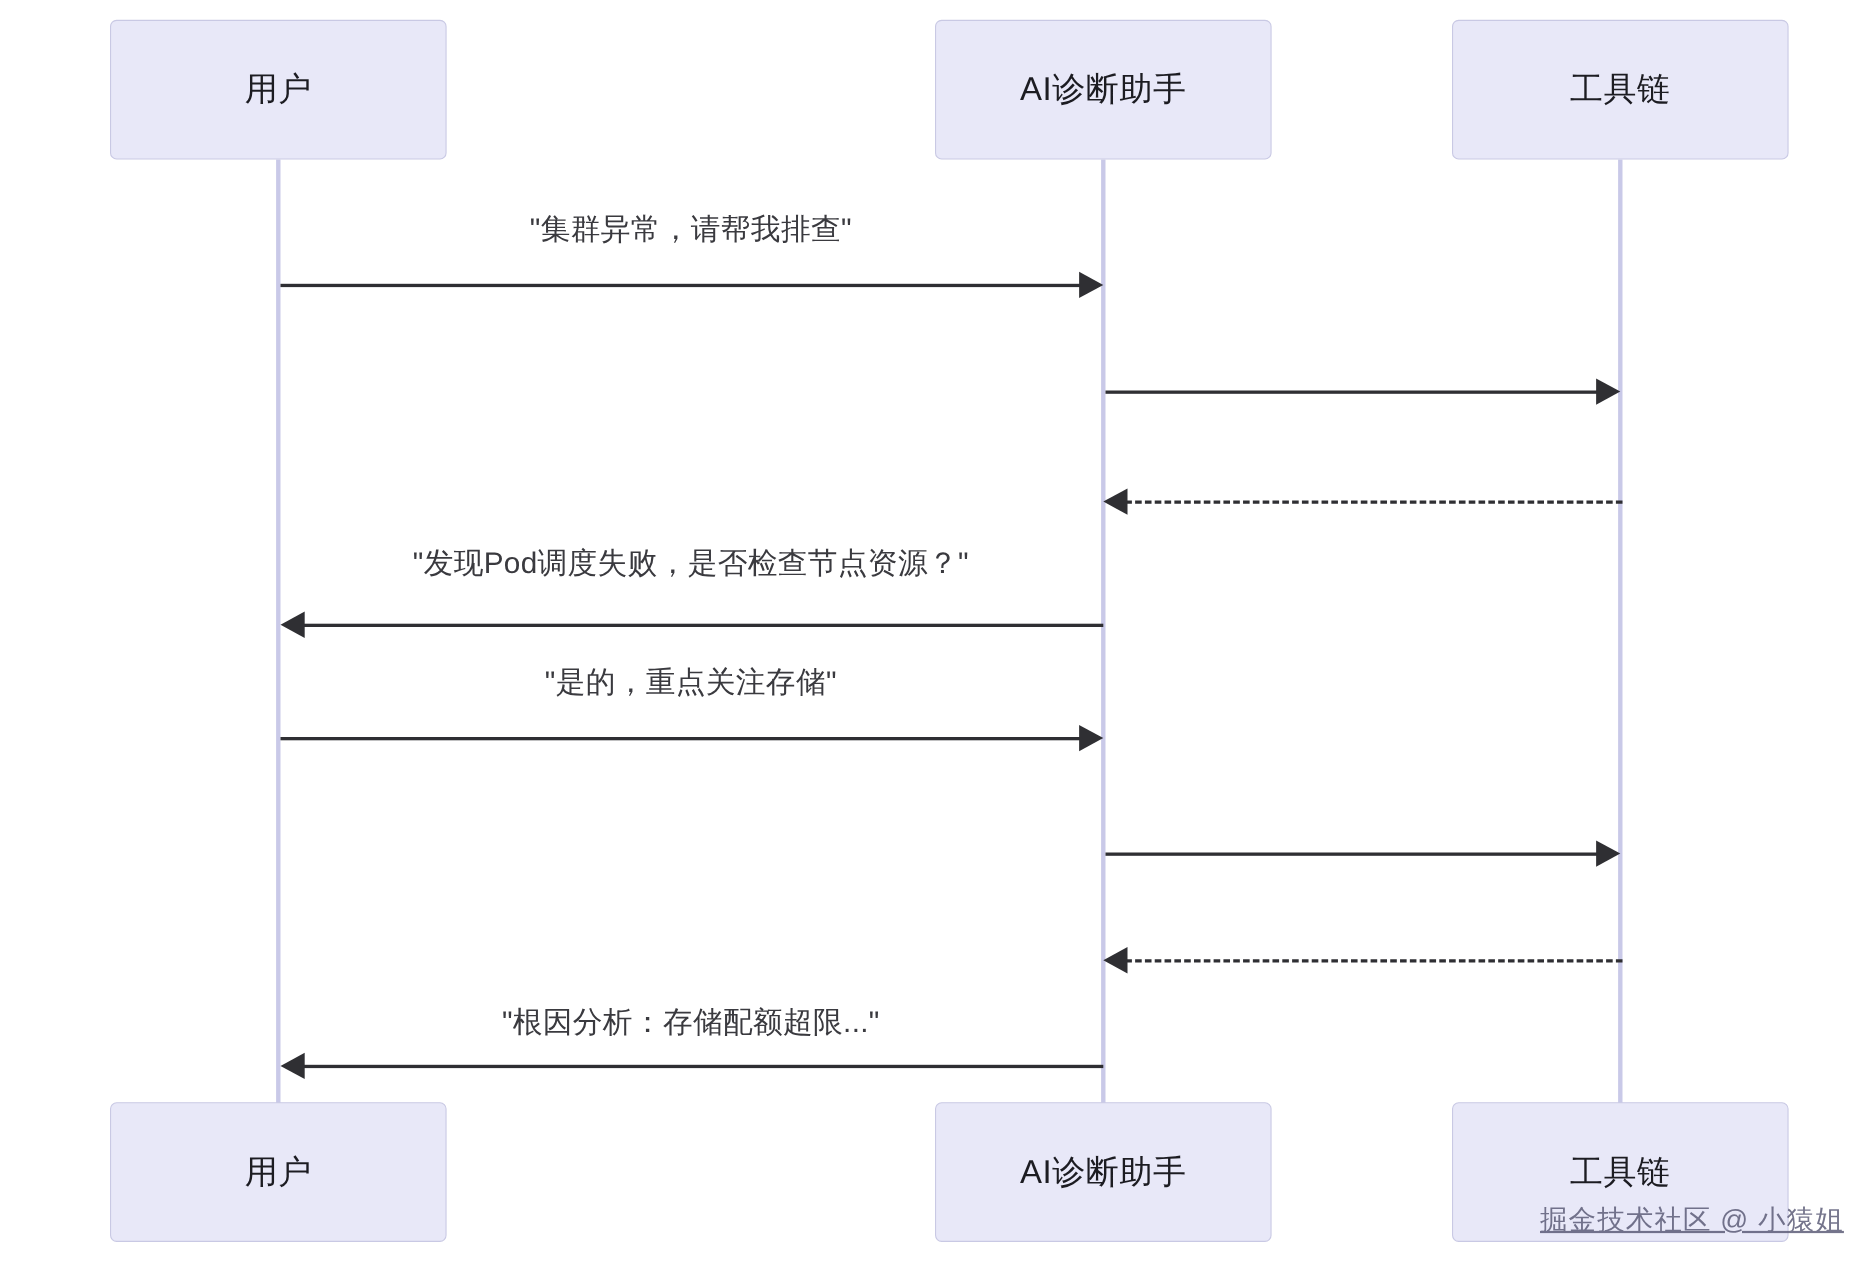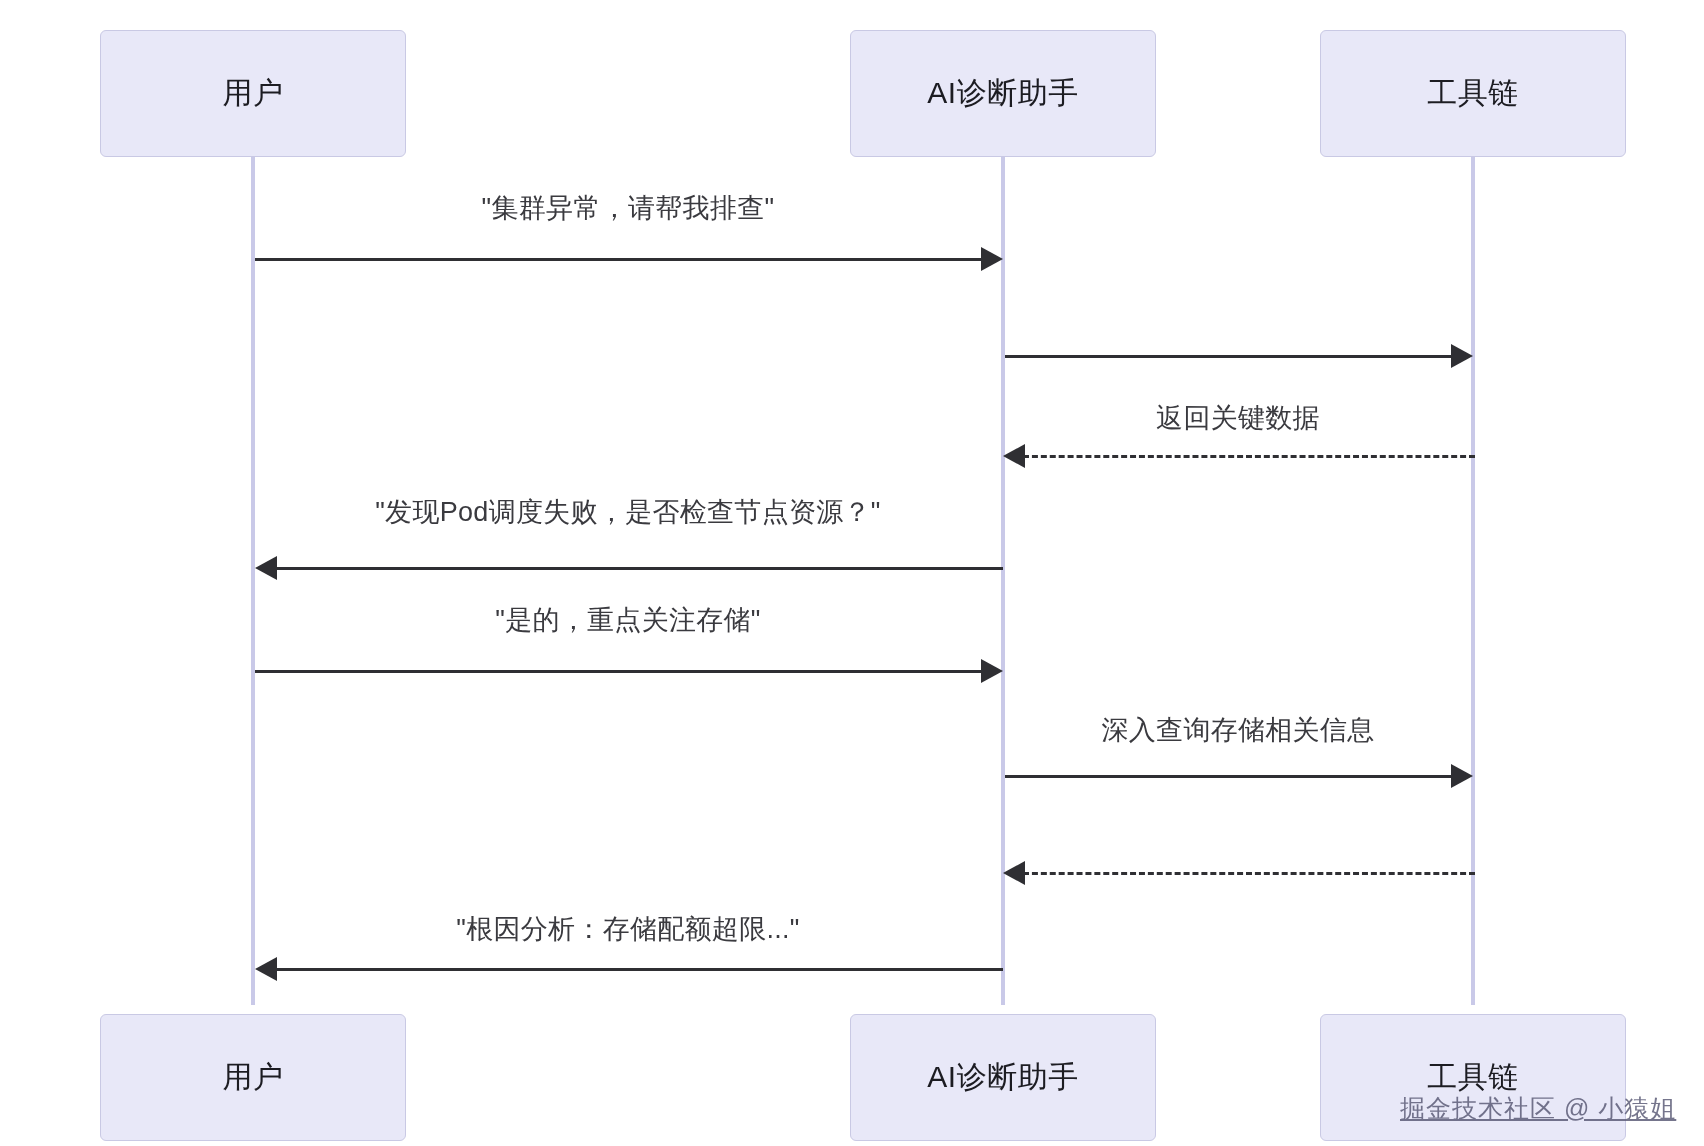--- a/index.html
+++ b/index.html
@@ -25,21 +25,20 @@
     background: #e8e8f8;
     border: 1px solid #c9c9e4;
     border-radius: 6px;
     display: flex;
     align-items: center;
     justify-content: center;
     color: #1c1c22;
     font-size: 30px;
     font-weight: 400;
     letter-spacing: 0.5px;
-    margin-top: 12px;
   }
 
   
   .lifeline {
     position: absolute;
     width: 4px;
     background: #c9c9e8;
   }
 
   
@@ -105,33 +104,31 @@
     <span>工具链</span>
   </div>
 
   <div class="msg-label" style="left:253px; top:190px; width:750px;">"集群异常，请帮我排查"</div>
   <div class="msg-line" style="left:255px; top:258px; width:728px;"></div>
   <div class="arrow-head right" style="left:981px; top:247px;"></div>
 
   <div class="msg-line" style="left:1005px; top:355px; width:448px;"></div>
   <div class="arrow-head right" style="left:1451px; top:344px;"></div>
 
-  <div class="msg-label" style="left:1003px; top:400px; width:470px;">返回关键数据</div>
   <div class="msg-line dashed" style="left:1023px; top:455px; width:452px;"></div>
   <div class="arrow-head left" style="left:1003px; top:444px;"></div>
 
   <div class="msg-label" style="left:253px; top:494px; width:750px;">"发现Pod调度失败，是否检查节点资源？"</div>
   <div class="msg-line" style="left:275px; top:567px; width:728px;"></div>
   <div class="arrow-head left" style="left:255px; top:556px;"></div>
 
   <div class="msg-label" style="left:253px; top:602px; width:750px;">"是的，重点关注存储"</div>
   <div class="msg-line" style="left:255px; top:670px; width:728px;"></div>
   <div class="arrow-head right" style="left:981px; top:659px;"></div>
 
-  <div class="msg-label" style="left:1003px; top:712px; width:470px;">深入查询存储相关信息</div>
   <div class="msg-line" style="left:1005px; top:775px; width:448px;"></div>
   <div class="arrow-head right" style="left:1451px; top:764px;"></div>
 
   <div class="msg-line dashed" style="left:1023px; top:872px; width:452px;"></div>
   <div class="arrow-head left" style="left:1003px; top:861px;"></div>
 
   <div class="msg-label" style="left:253px; top:911px; width:750px;">"根因分析：存储配额超限..."</div>
   <div class="msg-line" style="left:275px; top:968px; width:728px;"></div>
   <div class="arrow-head left" style="left:255px; top:957px;"></div>
 

